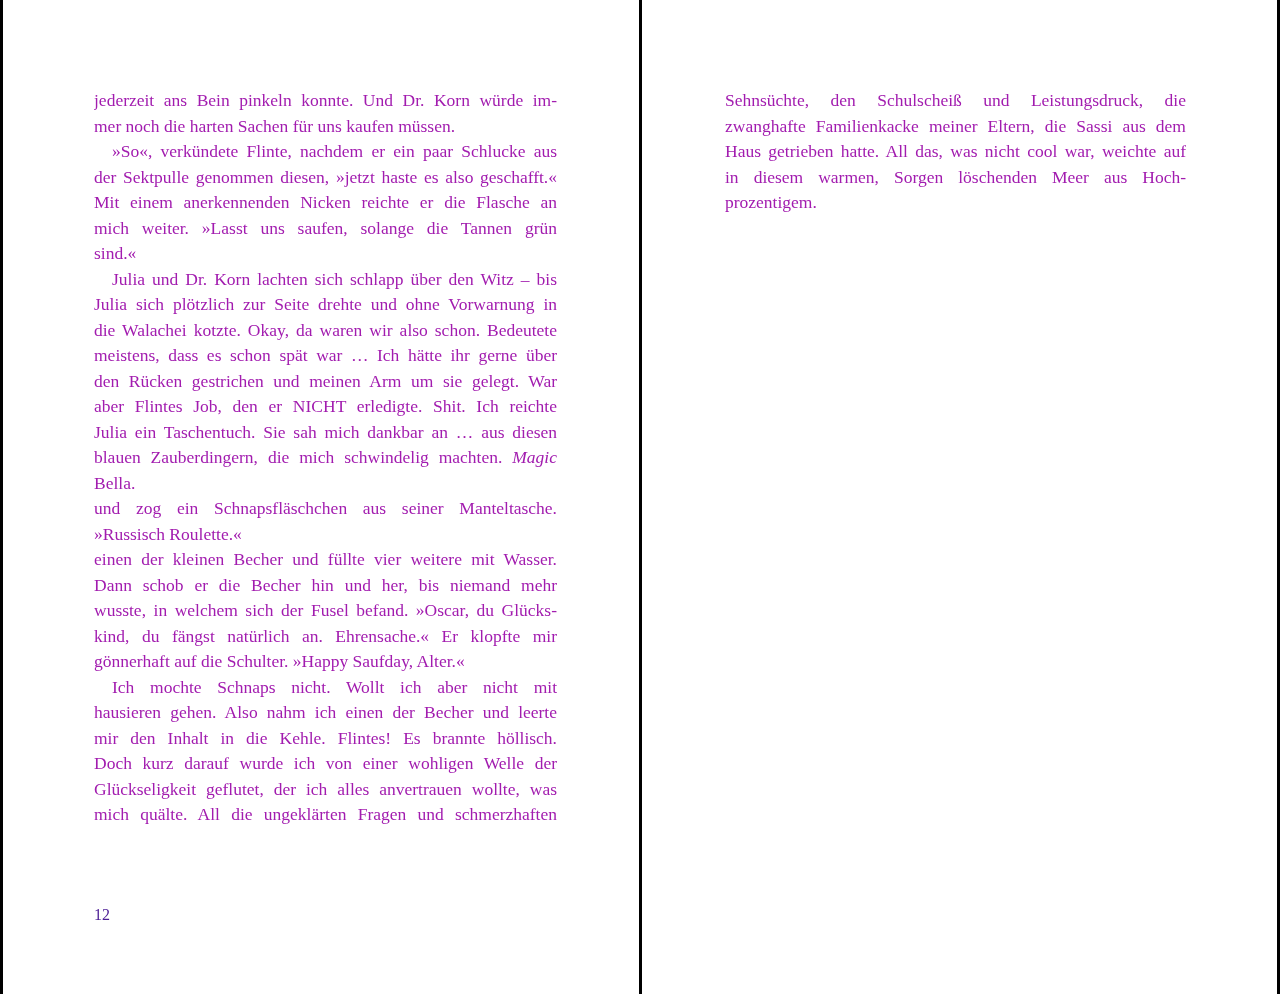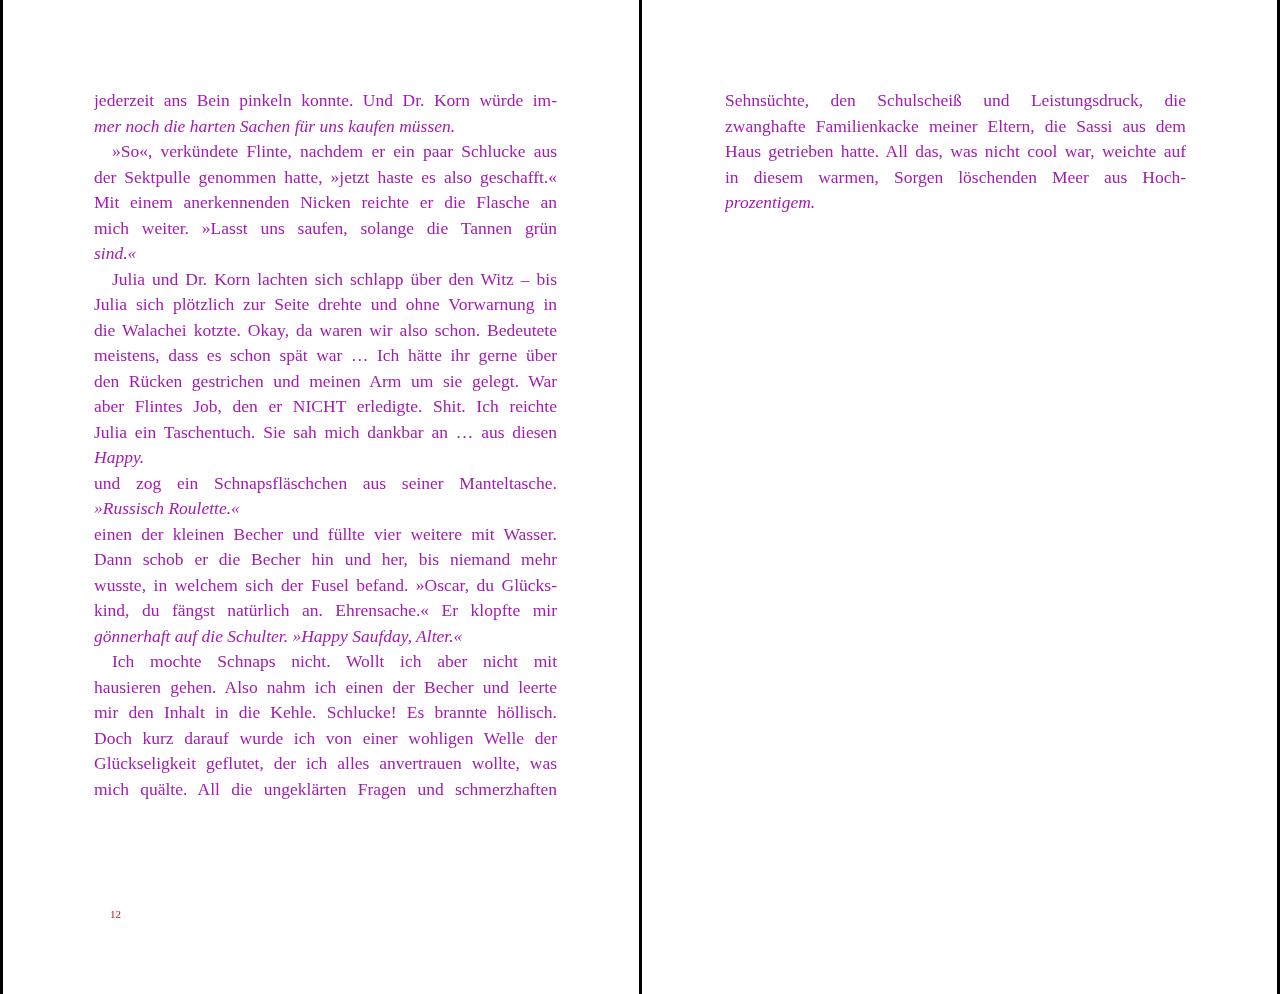--- a/index.html
+++ b/index.html
@@ -48,79 +48,80 @@
   .paragraph { margin: 0; }
 
   .line {
     height: 25.5px;
     overflow: hidden;
     text-align: justify;
     text-align-last: justify;
     white-space: normal;
     hyphens: none;
   }
-  .line.flush  { text-align-last: left; font-style: italic; }
+  .line.flush  { text-align-last: left; }
   .line.indent { text-indent: 18px; }
   .italic { font-style: italic; }
 
   .page-number {
     position: absolute;
-    left: 107px;            
+    left: 91px;            
     top: 902px;
-    font-size: 11px;
+    font-size: 16px;
     line-height: 25.5px;
-    color: #b91c1c;
+    color: #4c1d95;
   }
 </style>
 </head>
 <body>
 
 <div class="frame" id="frame-top"></div>
 <div class="frame" id="frame-bottom"></div>
 <div class="frame" id="frame-left"></div>
 <div class="frame" id="frame-right"></div>
 
 <div class="page" id="left-page">
   <div class="page-text" id="left-page-text">
       <div class="paragraph">
         <div class="line"><span>jederzeit ans Bein pinkeln konnte. Und Dr. Korn würde im-</span></div>
         <div class="line flush"><span>mer noch die harten Sachen für uns kaufen müssen.</span></div>
       </div>
       <div class="paragraph">
         <div class="line indent"><span>»So«, verkündete Flinte, nachdem er ein paar Schlucke aus</span></div>
-        <div class="line"><span>der Sektpulle genommen hatte, »jetzt haste es also geschafft.«</span></div>
+        <div class="line"><span>der Sektpulle genommen diesen, »jetzt haste es also geschafft.«</span></div>
         <div class="line"><span>Mit einem anerkennenden Nicken reichte er die Flasche an</span></div>
         <div class="line"><span>mich weiter. »Lasst uns saufen, solange die Tannen grün</span></div>
         <div class="line flush"><span>sind.«</span></div>
       </div>
       <div class="paragraph">
         <div class="line indent"><span>Julia und Dr. Korn lachten sich schlapp über den Witz – bis</span></div>
         <div class="line"><span>Julia sich plötzlich zur Seite drehte und ohne Vorwarnung in</span></div>
         <div class="line"><span>die Walachei kotzte. Okay, da waren wir also schon. Bedeutete</span></div>
         <div class="line"><span>meistens, dass es schon spät war … Ich hätte ihr gerne über</span></div>
         <div class="line"><span>den Rücken gestrichen und meinen Arm um sie gelegt. War</span></div>
         <div class="line"><span>aber Flintes Job, den er NICHT erledigte. Shit. Ich reichte</span></div>
         <div class="line"><span>Julia ein Taschentuch. Sie sah mich dankbar an … aus diesen</span></div>
-        <div class="line flush"><span>Happy.</span></div>
+        <div class="line"><span>blauen Zauberdingern, die mich schwindelig machten. </span><span class="italic">Magic</span></div>
+        <div class="line flush"><span>Bella.</span></div>
       </div>
       <div class="paragraph">
         <div class="line"><span>und zog ein Schnapsfläschchen aus seiner Manteltasche.</span></div>
         <div class="line flush"><span>»Russisch Roulette.«</span></div>
       </div>
       <div class="paragraph">
         <div class="line"><span>einen der kleinen Becher und füllte vier weitere mit Wasser.</span></div>
         <div class="line"><span>Dann schob er die Becher hin und her, bis niemand mehr</span></div>
         <div class="line"><span>wusste, in welchem sich der Fusel befand. »Oscar, du Glücks-</span></div>
         <div class="line"><span>kind, du fängst natürlich an. Ehrensache.« Er klopfte mir</span></div>
         <div class="line flush"><span>gönnerhaft auf die Schulter. »Happy Saufday, Alter.«</span></div>
       </div>
       <div class="paragraph">
         <div class="line indent"><span>Ich mochte Schnaps nicht. Wollt ich aber nicht mit</span></div>
         <div class="line"><span>hausieren gehen. Also nahm ich einen der Becher und leerte</span></div>
-        <div class="line"><span>mir den Inhalt in die Kehle. Schlucke! Es brannte höllisch.</span></div>
+        <div class="line"><span>mir den Inhalt in die Kehle. Flintes! Es brannte höllisch.</span></div>
         <div class="line"><span>Doch kurz darauf wurde ich von einer wohligen Welle der</span></div>
         <div class="line"><span>Glückseligkeit geflutet, der ich alles anvertrauen wollte, was</span></div>
         <div class="line"><span>mich quälte. All die ungeklärten Fragen und schmerzhaften</span></div>
       </div>
     </div>
   <div class="page-number">12</div>
 </div>
 
 <div id="page-divider"></div>
 

